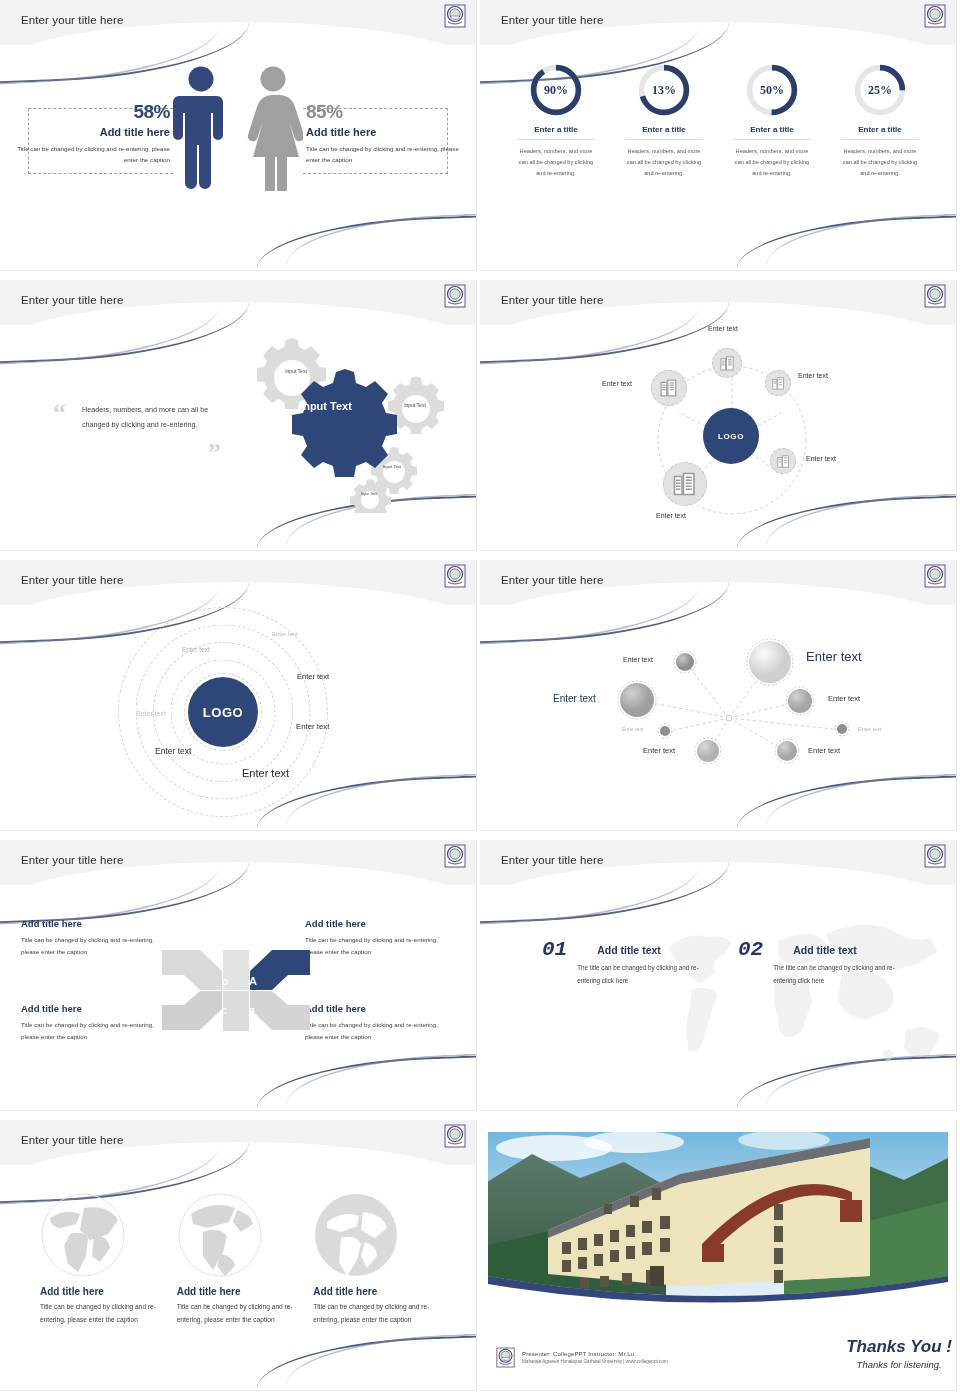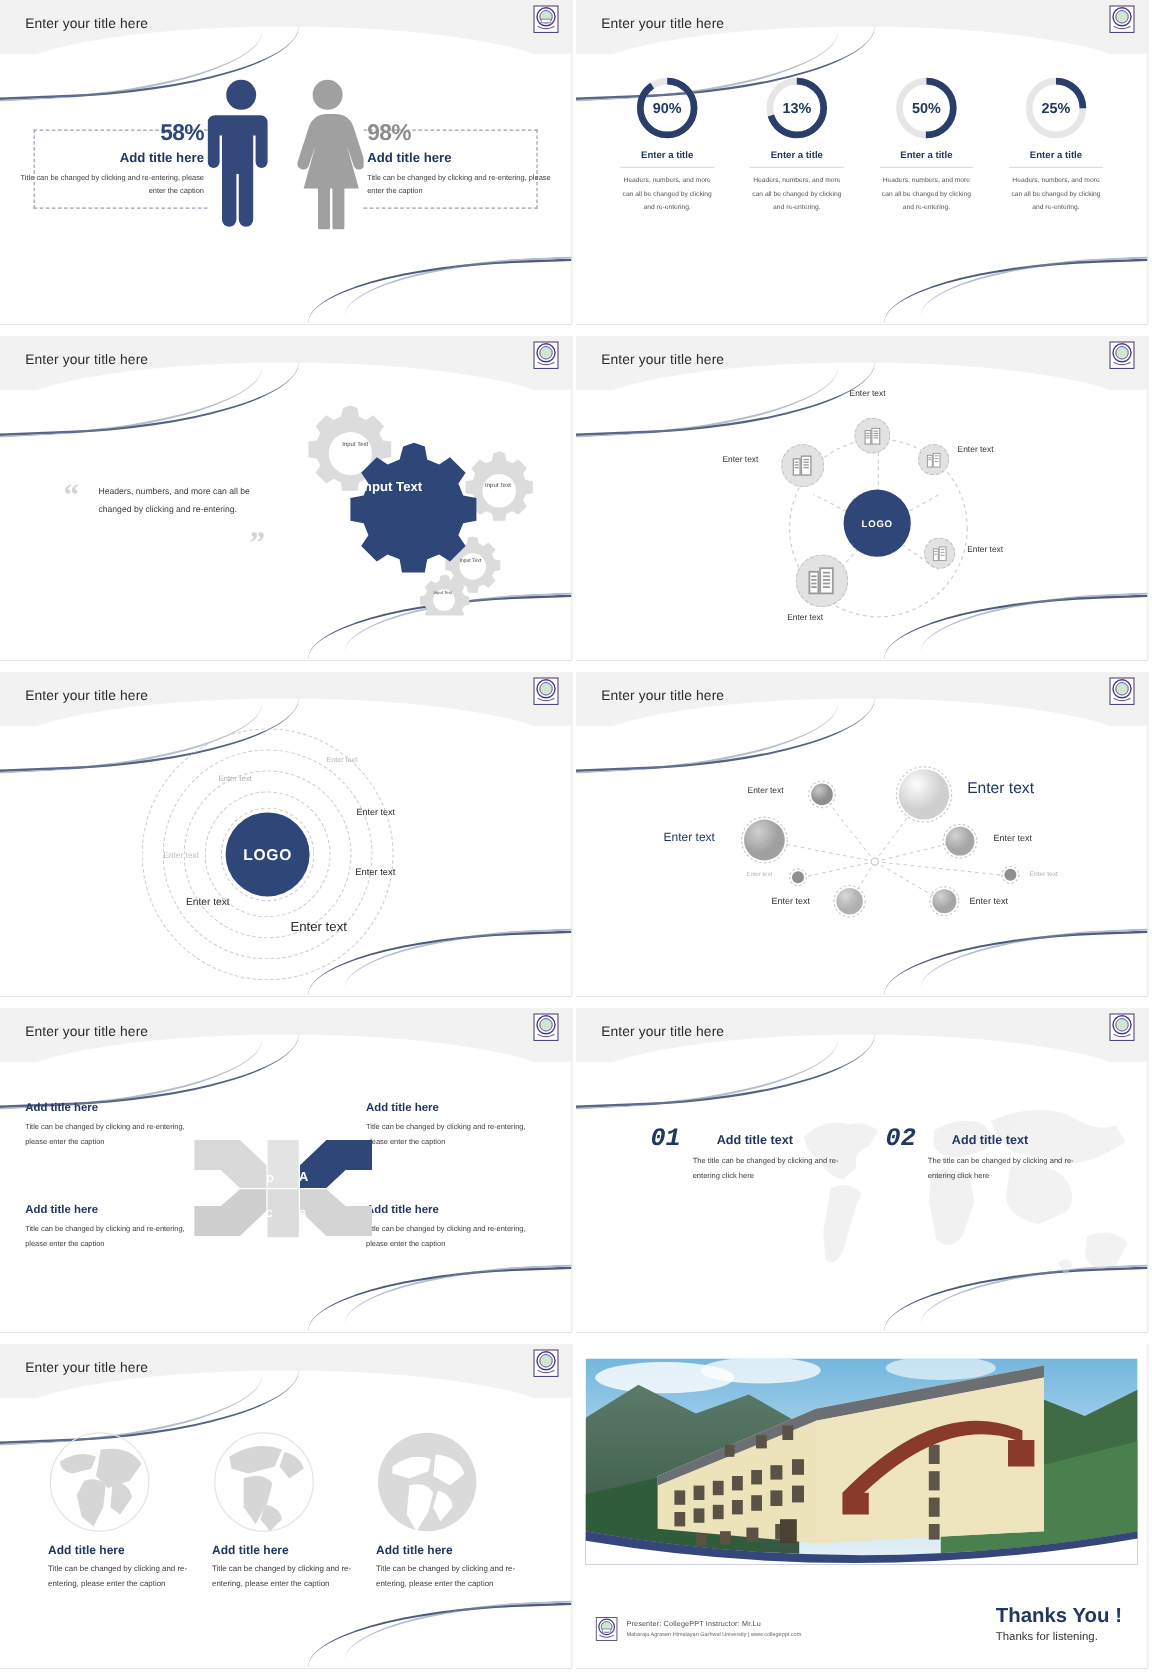--- a/index.html
+++ b/index.html
@@ -55,21 +55,21 @@
   .s1-pct.gray { color:#8d8d8d; }
   .s1-h { font-size:11px; font-weight:bold; color:#22365f; margin-top:3px; }
   .s1-p { font-size:6.2px; color:#3d3d3d; line-height:1.85; margin-top:5px; }
   .figs { position:absolute; left:50%; top:10px; transform:translateX(-50%);
           display:flex; gap:14px; align-items:flex-end; }
 
   
   .donuts { position:absolute; left:0; top:62px; width:476px;
             display:flex; justify-content:center; gap:30px; }
   .donut-col { width:78px; text-align:center; }
-  .donut { width:56px; height:56px; margin:0 auto; position:relative; }
+  .donut { width:56px; height:56px; margin:0 auto; position:relative;font-family:Liberation Serif, serif; }
   .donut .pct { position:absolute; inset:0; display:flex; align-items:center;
       justify-content:center; font-size:12px; font-weight:bold; color:#22365f; }
   .dn-title { font-size:8px; font-weight:bold; color:#22365f; margin-top:7px;
       padding-bottom:5px; border-bottom:1px solid #ddd; }
   .dn-body { font-size:5.6px; color:#555; line-height:2.0; margin-top:6px; }
 
   
   .quote-mark { position:absolute; font-family:"Liberation Serif",serif;
       font-size:26px; color:#d4d4d4; font-weight:bold; }
   .s3-text { position:absolute; left:82px; top:122px; width:145px;
@@ -139,21 +139,21 @@
     <div class="s1-wrap">
       <div class="s1-dash-l"></div>
       <div class="s1-dash-r"></div>
 
       <div class="s1-col left">
         <div class="s1-pct blue">58%</div>
         <div class="s1-h">Add title here</div>
         <div class="s1-p">Title can be changed by clicking and re-entering, please enter the caption</div>
       </div>
       <div class="s1-col right">
-        <div class="s1-pct gray">98%</div>
+        <div class="s1-pct gray">85%</div>
         <div class="s1-h">Add title here</div>
         <div class="s1-p">Title can be changed by clicking and re-entering, please enter the caption</div>
       </div>
 
       <div class="figs">
         <svg width="56" height="126" viewBox="0 0 56 126">
           <circle cx="28" cy="14" r="12.5" fill="#34487c"></circle>
           <path d="M12 31 h32 a6 6 0 0 1 6 6 v33 a5 5 0 0 1 -10 0 v-22 h-2 v70 a6 6 0 0 1 -12 0 v-38 h-2 v38 a6 6 0 0 1 -12 0 v-70 h-2 v22 a5 5 0 0 1 -10 0 v-33 a6 6 0 0 1 6 -6 z" fill="#34487c"></path>
         </svg>
         <svg width="60" height="126" viewBox="0 0 60 126">
@@ -734,20 +734,20 @@
         <circle cx="11" cy="10" r="5.2" fill="#cfe7cf" stroke="#4b3c85" stroke-width=".7"></circle>
         <path d="M7 12 h8 v3 h-8z" fill="#fff" stroke="#4b3c85" stroke-width=".5"></path>
         <path d="M4 18 q7 4 14 0" fill="none" stroke="#4b3c85" stroke-width=".9"></path>
       </svg>
       <div>
         <div class="pres1">Presenter: CollegePPT   Instructor: Mr.Lu</div>
         <div class="pres2">Maharaja Agrasen Himalayan Garhwal University  |  www.collegeppt.com</div>
       </div>
     </div>
 
-    <div style="position:absolute; right:21px; bottom:20px; ">
+    <div style="position:absolute; right:4px; bottom:20px; text-align:center;font-style:italic;">
       <div class="thanks-h">Thanks You !</div>
       <div class="thanks-s">Thanks for listening.</div>
     </div>
    </div>
   </div>
 
 </div>
 
 </body></html>

